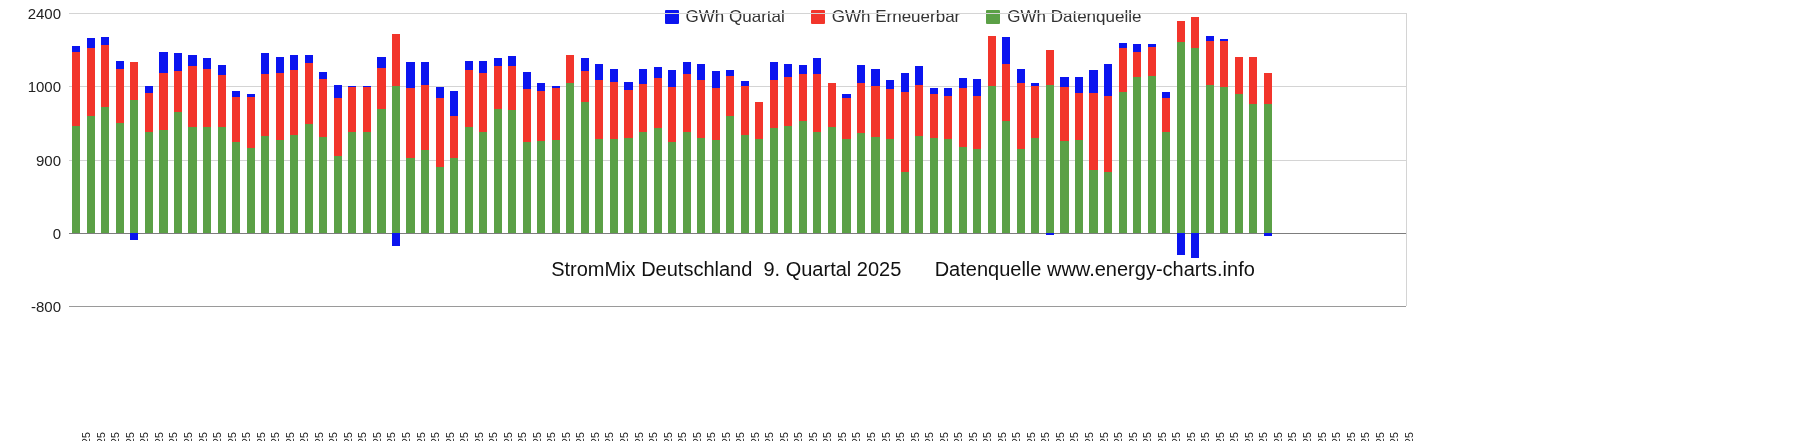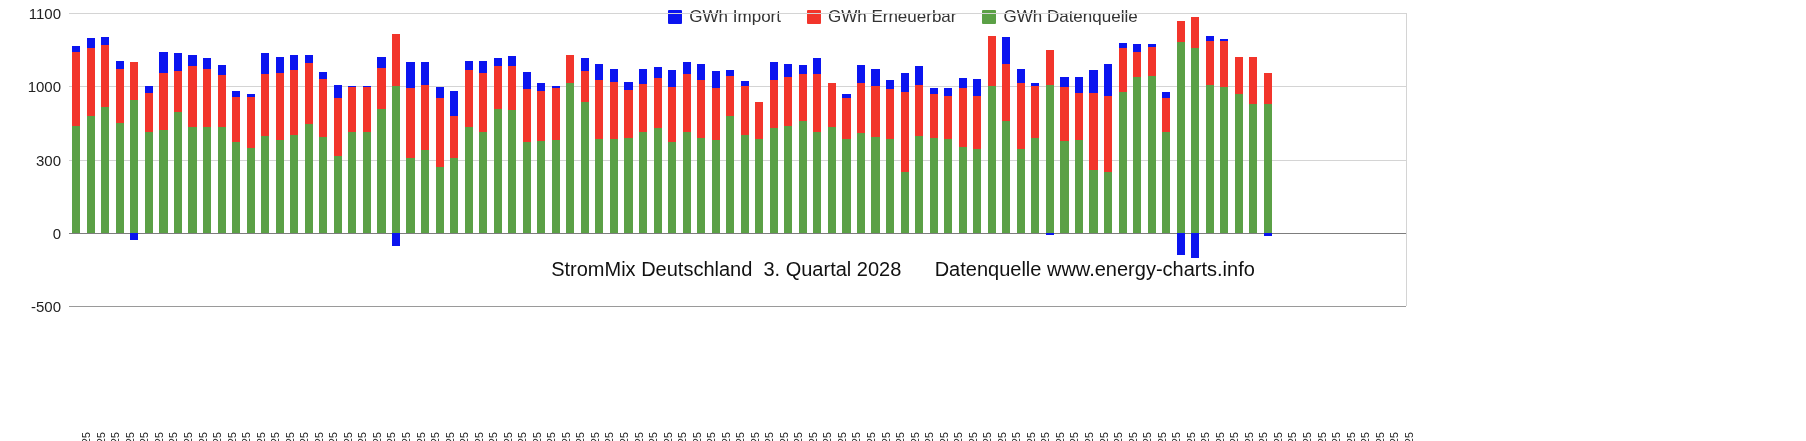--- a/index.html
+++ b/index.html
@@ -44,38 +44,38 @@
   .frame-r{position:absolute;left:1406px;top:13px;width:1px;height:293px;background:#d4d4d4;}
 </style>
 </head>
 <body>
 
 <div id="app">
 
   <div class="legend" id="legend">
       <div class="entry">
         <span class="swatch" style="background: rgb(11, 20, 239);"></span>
-        <span class="lbl">GWh Import</span>
+        <span class="lbl">GWh Quartal</span>
       </div>
       <div class="entry">
         <span class="swatch" style="background: rgb(242, 53, 43);"></span>
         <span class="lbl">GWh Erneuerbar</span>
       </div>
       <div class="entry">
         <span class="swatch" style="background: rgb(91, 160, 70);"></span>
         <span class="lbl">GWh Datenquelle</span>
       </div>
     </div>
 
   <div class="ylabels" id="ylabels">
-      <div class="ylab" style="top: 13px;">1100</div>
+      <div class="ylab" style="top: 13px;">2400</div>
       <div class="ylab" style="top: 86.25px;">1000</div>
-      <div class="ylab" style="top: 159.5px;">300</div>
+      <div class="ylab" style="top: 159.5px;">900</div>
       <div class="ylab" style="top: 232.75px;">0</div>
-      <div class="ylab" style="top: 306px;">-500</div>
+      <div class="ylab" style="top: 306px;">-800</div>
     </div>
 
   <div class="plot">
     <div class="axis-area" id="grid">
         <div class="gridline" style="top: 0px;"></div>
         <div class="gridline" style="top: 73.25px;"></div>
         <div class="gridline" style="top: 146.5px;"></div>
         <div class="gridline zero" style="top: 219.75px;"></div>
         <div class="gridline" style="top: 293px;"></div>
       </div>
@@ -583,15 +583,15 @@
       <div class="xlab" style="left: 1232.01px; top: 126px;">23.09.2025</div>
       <div class="xlab" style="left: 1246.54px; top: 126px;">24.09.2025</div>
       <div class="xlab" style="left: 1261.07px; top: 126px;">25.09.2025</div>
       <div class="xlab" style="left: 1275.6px; top: 126px;">26.09.2025</div>
       <div class="xlab" style="left: 1290.14px; top: 126px;">27.09.2025</div>
       <div class="xlab" style="left: 1304.67px; top: 126px;">28.09.2025</div>
       <div class="xlab" style="left: 1319.2px; top: 126px;">29.09.2025</div>
       <div class="xlab" style="left: 1333.73px; top: 126px;">30.09.2025</div>
     </div>
 
-  <div class="titleblock">StromMix Deutschland  3. Quartal 2028      Datenquelle www.energy-charts.info</div>
+  <div class="titleblock">StromMix Deutschland  9. Quartal 2025      Datenquelle www.energy-charts.info</div>
 
 </div>
 
 </body></html>

